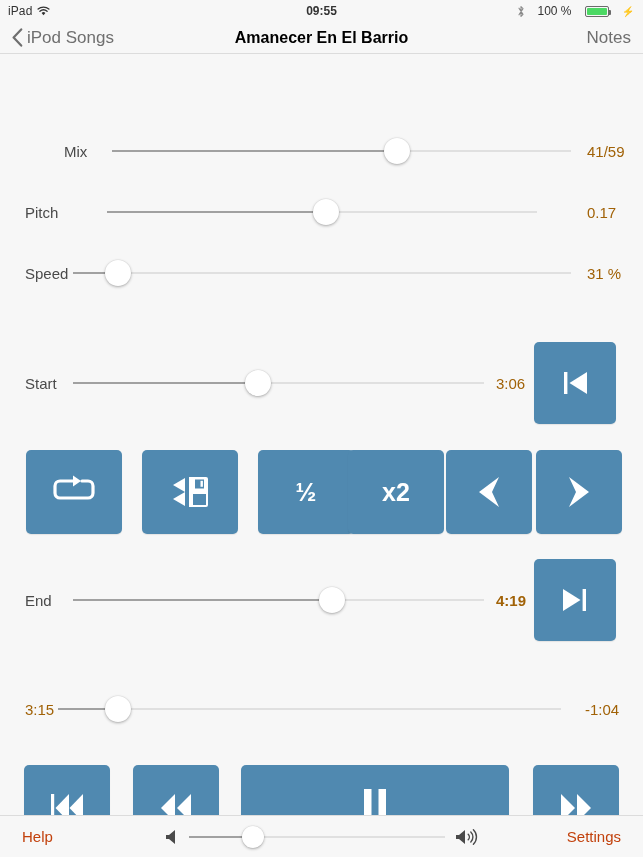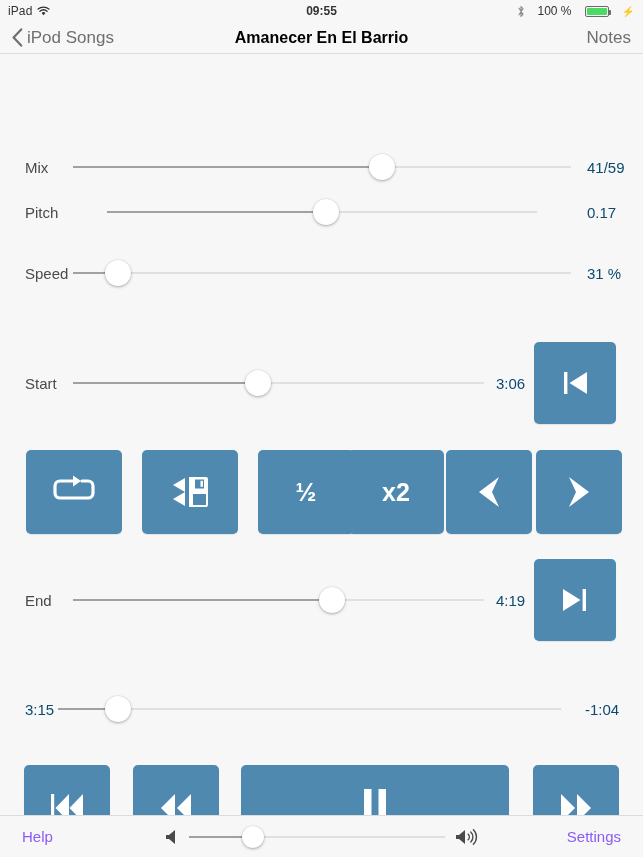--- a/index.html
+++ b/index.html
@@ -76,21 +76,21 @@
     position: absolute; left: 0; right: 0;
     display: flex; align-items: center;
     height: 34px;
   }
   .sl-label {
     font-size: 15px; color: #4a4a4a;
     width: 48px; margin-left: 25px; flex: 0 0 48px;
   }
   .sl-label.wide { width: 56px; flex: 0 0 56px; }
   .sl-value {
-    font-size: 15px; color: #0c4a6e;
+    font-size: 15px; color: #a16207;
     margin-left: 12px; white-space: nowrap;
   }
   .sl-value.left {
     margin-left: 0; margin-right: 12px; width: 46px;
     flex: 0 0 46px; text-align: left; padding-left: 25px;
   }
   .sl-value.right-fixed { width: 56px; flex: 0 0 56px; }
 
   .track {
     position: relative; flex: 1 1 auto; height: 30px;
@@ -127,21 +127,21 @@
   .tr-btn  { position: absolute; height: 86px; }
 
   
   .toolbar {
     height: 42px; flex: 0 0 42px;
     background: #f7f7f7;
     border-top: 1px solid #dcdcdc;
     display: flex; align-items: center;
     padding: 0 22px; gap: 0; position: relative;
   }
-  .tb-text { font-size: 15px; color: #8b5cf6; cursor: pointer; }
+  .tb-text { font-size: 15px; color: #c2410c; cursor: pointer; }
   .vol-wrap {
     position: absolute; left: 0; right: 0;
     display: flex; align-items: center; justify-content: center;
     gap: 10px; pointer-events: none;
   }
   .vol-wrap > * { pointer-events: auto; }
   .vol-track { position: relative; width: 256px; height: 26px;
                display: flex; align-items: center; cursor: pointer; }
   .vol-knob { width: 22px; height: 22px; }
   .ic { display: block; }
@@ -180,21 +180,21 @@
         <path d="M9.2 1.4 1.6 9.5l7.6 8.1" stroke="#6f6f6f" stroke-width="2.2" fill="none" stroke-linecap="round" stroke-linejoin="round"></path>
       </svg>
       <span>iPod Songs</span>
     </div>
     <div class="nav-title">Amanecer En El Barrio</div>
     <div class="nav-right">Notes</div>
   </div>
 
   <div class="content">
 
-    <div class="slider-row" style="top:96px;">
+    <div class="slider-row" style="top:80px;margin-left:39px;">
       <div class="sl-label">Mix</div>
       <div class="track">
         <div class="track-bg"></div>
         <div class="track-fill" style="width: 62%;"></div>
         <div class="knob" style="left: 62%;"></div>
       </div>
       <div class="sl-value right-fixed" style="margin-left:16px;">41/59</div>
     </div>
 
     <div class="slider-row" style="top:141px;gap:34px;">
@@ -272,21 +272,21 @@
       </svg>
     </div>
 
     <div class="slider-row" style="top:529px; right:105px;">
       <div class="sl-label">End</div>
       <div class="track">
         <div class="track-bg"></div>
         <div class="track-fill" style="width: 63%;"></div>
         <div class="knob" style="left: 63%;"></div>
       </div>
-      <div class="sl-value" style="width:42px;flex:0 0 42px;">4:19</div>
+      <div class="sl-value" style="width:42px;flex:0 0 42px;font-weight:bold;">4:19</div>
     </div>
 
     <div class="btn sq-btn" style="top:505px; left:534px;">
       <svg width="40" height="40" viewBox="0 0 40 40">
         <path d="M8 9 25.5 20 8 31z" fill="#fff"></path>
         <rect x="27.6" y="9" width="3.4" height="22" fill="#fff"></rect>
       </svg>
     </div>
 
     <div class="slider-row" style="top:638px;">

